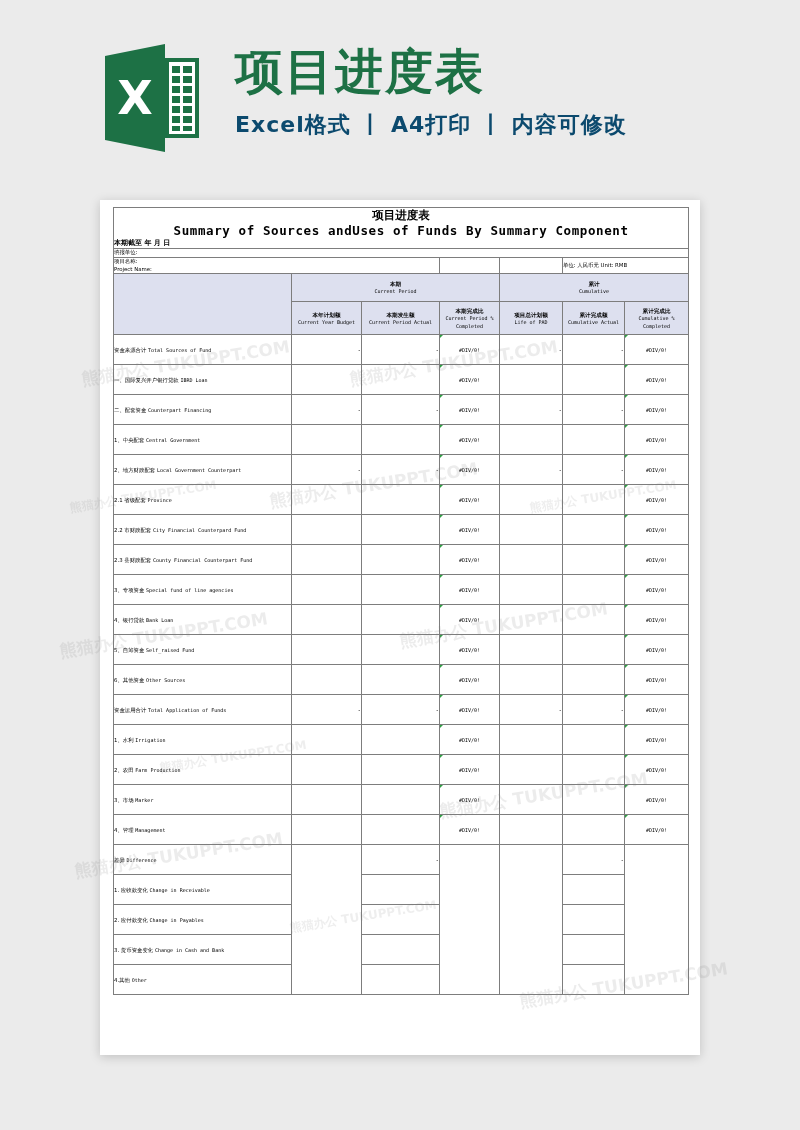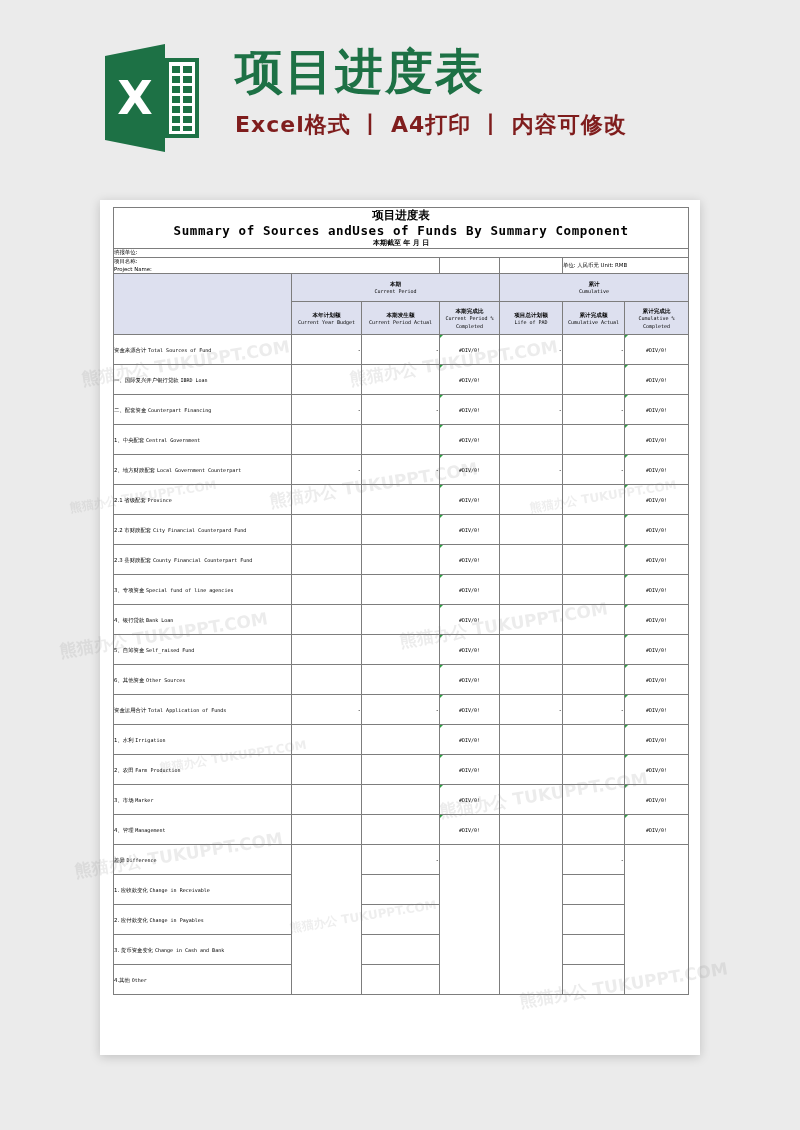--- a/index.html
+++ b/index.html
@@ -21,21 +21,21 @@
   }
   .xl-logo { width:98px; height:112px; position:relative; flex:none; }
   .promo-text { margin-left:34px; padding-top:4px; }
   .promo-title {
     font-size:48px; font-weight:bold; color:#1d7145;
     letter-spacing:2px; line-height:1.05;
     font-family:"DejaVu Sans","Liberation Sans",sans-serif;
   }
   .promo-sub {
     margin-top:14px;
-    font-size:22px; font-weight:bold; color:#7f1d1d;
+    font-size:22px; font-weight:bold; color:#0c4a6e;
     letter-spacing:1px;
     font-family:"DejaVu Sans","Liberation Sans",sans-serif;
   }
 
   
   #sheet {
     position:absolute; left:100px; top:200px;
     width:600px; height:855px;
     background:#ffffff;
     box-shadow:0 2px 10px rgba(0,0,0,.18);
@@ -55,21 +55,21 @@
     font-family:"DejaVu Sans","Liberation Sans",sans-serif;
     padding:6px 0 1px 0;
   }
   .title-en {
     text-align:center; font-size:12.5px; font-weight:bold;
     letter-spacing:.6px;
     font-family:"DejaVu Sans Mono","Liberation Mono",monospace;
     padding-bottom:3px;
   }
   .subtitle {
-    text-align:center; font-size:7px; font-weight:bold;
+    text-align:left; font-size:7px; font-weight:bold;
     font-family:"DejaVu Sans","Liberation Sans",sans-serif;
     padding:2px 0;
   }
   .smalllabel {
     font-size:5.4px; padding:2px 0 2px 3px; line-height:1.45;
     font-family:"DejaVu Sans","Liberation Sans",sans-serif;
   }
   .unitlabel {
     font-size:5.4px; padding-left:4px;
     font-family:"DejaVu Sans","Liberation Sans",sans-serif;

